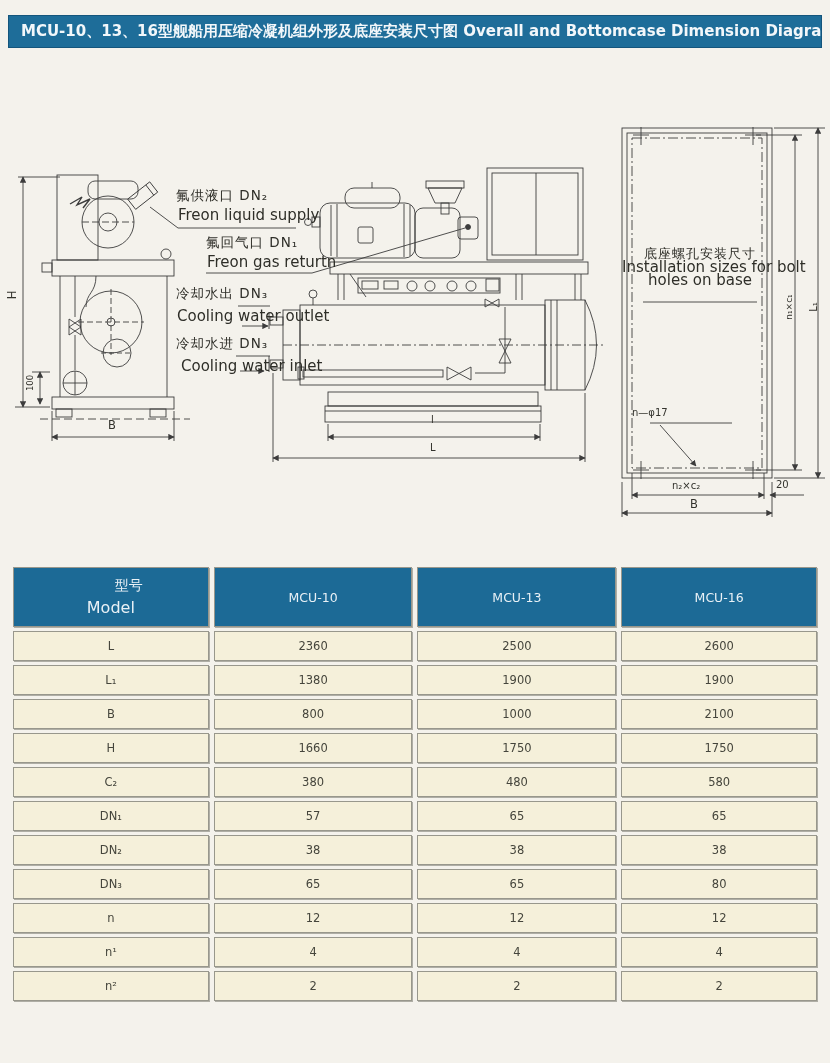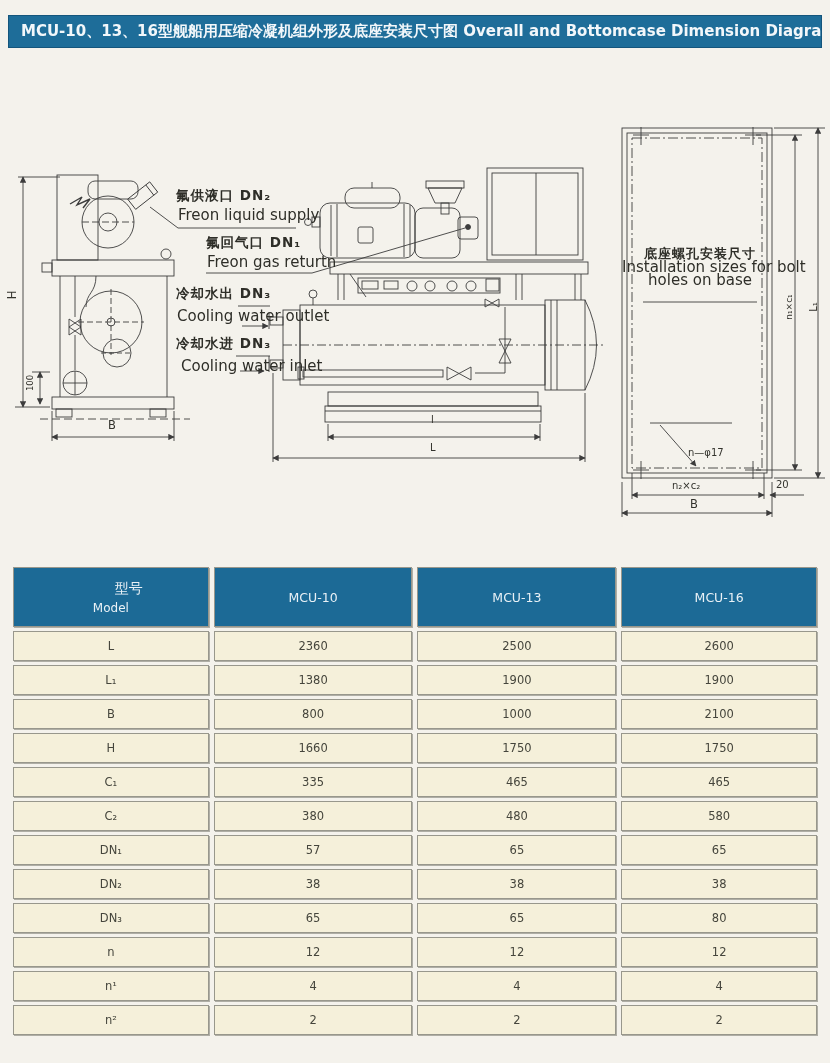--- a/index.html
+++ b/index.html
@@ -11,21 +11,21 @@
     position:absolute;left:8px;top:15px;width:814px;height:33px;
     background:#1e6d99;border:1px solid #14557c;box-sizing:border-box;
     color:#f2f7fa;font-size:15px;font-weight:bold;line-height:31px;
     padding-left:12px;white-space:nowrap;overflow:hidden;
   }
 
   
   .diagram-area{position:absolute;left:0;top:55px;width:830px;height:505px;}
   .diagram-area svg{position:absolute;left:0;top:0;}
   .dlabel{position:absolute;color:#2e2e28;white-space:nowrap;line-height:1.1;}
-  .cn{font-size:13.5px;font-weight:bold;letter-spacing:1px;}
+  .cn{font-size:13.5px;font-weight:normal;letter-spacing:1px;}
   .en{font-size:15px;}
   .dim{font-size:10px;color:#33332d;}
   .dim-lg{font-size:11.5px;}
   .rot{transform:translate(-50%,-50%) rotate(-90deg);transform-origin:center;}
   .ctr{text-align:center;}
 
   
   .spec-table{
     position:absolute;left:8px;top:563px;width:814px;
     border-collapse:separate;border-spacing:5px 4px;table-layout:fixed;
@@ -33,21 +33,21 @@
   .spec-table th,.spec-table td{
     border:1px solid #98978c;box-sizing:border-box;
     text-align:center;vertical-align:middle;
     box-shadow:1px 1px 0 rgba(90,90,80,.45);
   }
   .spec-table th{
     background:#1c6a96;color:#e9f1f6;height:60px;
     font-weight:normal;font-size:12.5px;
   }
   .spec-table th .h-cn{font-size:14px;display:block;margin-bottom:3px;margin-left:36px;}
-  .spec-table th .h-en{font-size:12px;display:block;}
+  .spec-table th .h-en{font-size:16px;display:block;}
   .spec-table td{
     background:#f5f0da;color:#45453c;height:30px;font-size:11.5px;
   }
 </style>
 </head>
 <body>
 
 <div class="page">
 
   <div class="title-bar">
@@ -233,21 +233,21 @@
     <div class="dlabel cn" style="left:206px;top:180px;">氟回气口 DN₁</div>
     <div class="dlabel en" style="left:207px;top:199px;text-align:center;">Freon  gas returtn</div>
     <div class="dlabel cn" style="left:176px;top:231px;">冷却水出 DN₃</div>
     <div class="dlabel en" style="left:177px;top:253px;">Cooling water outlet</div>
     <div class="dlabel cn" style="left:176px;top:281px;">冷却水进 DN₃</div>
     <div class="dlabel en" style="left:181px;top:303px;">Cooling water inlet</div>
 
     <div class="dlabel cn ctr" style="left:630px;top:182px;width:140px;font-size:13px;margin-top:10px;">底座螺孔安装尺寸</div>
     <div class="dlabel en ctr" style="left:622px;top:204px;width:156px;">Installation sizes for bolt</div>
     <div class="dlabel en ctr" style="left:622px;top:217px;width:156px;">holes on base</div>
-    <div class="dlabel dim" style="left:688px;top:352px;margin-top:40px;">n—φ17</div>
+    <div class="dlabel dim" style="left:632px;top:352px;">n—φ17</div>
 
     <div class="dlabel dim dim-lg rot" style="left:12px;top:240px;">H</div>
     <div class="dlabel rot" style="left:31px;top:328px;font-size:8.5px;">100</div>
     <div class="dlabel dim dim-lg" style="left:108px;top:364px;">B</div>
     <div class="dlabel dim" style="left:431px;top:359px;">l</div>
     <div class="dlabel dim" style="left:430px;top:387px;">L</div>
     <div class="dlabel rot" style="left:790px;top:252px;font-size:9px;">n₁×c₁</div>
     <div class="dlabel rot" style="left:813px;top:252px;font-size:10px;">L₁</div>
     <div class="dlabel dim" style="left:672px;top:425px;">n₂×c₂</div>
     <div class="dlabel dim" style="left:776px;top:424px;">20</div>
@@ -291,26 +291,20 @@
     <td class="cellval">1000</td>
     <td class="cellval">2100</td>
   </tr>
         <tr>
     <td class="rowlabel">H</td>
     <td class="cellval">1660</td>
     <td class="cellval">1750</td>
     <td class="cellval">1750</td>
   </tr>
         <tr>
-    <td class="rowlabel">C₁</td>
-    <td class="cellval">335</td>
-    <td class="cellval">465</td>
-    <td class="cellval">465</td>
-  </tr>
-        <tr>
     <td class="rowlabel">C₂</td>
     <td class="cellval">380</td>
     <td class="cellval">480</td>
     <td class="cellval">580</td>
   </tr>
         <tr>
     <td class="rowlabel">DN₁</td>
     <td class="cellval">57</td>
     <td class="cellval">65</td>
     <td class="cellval">65</td>

